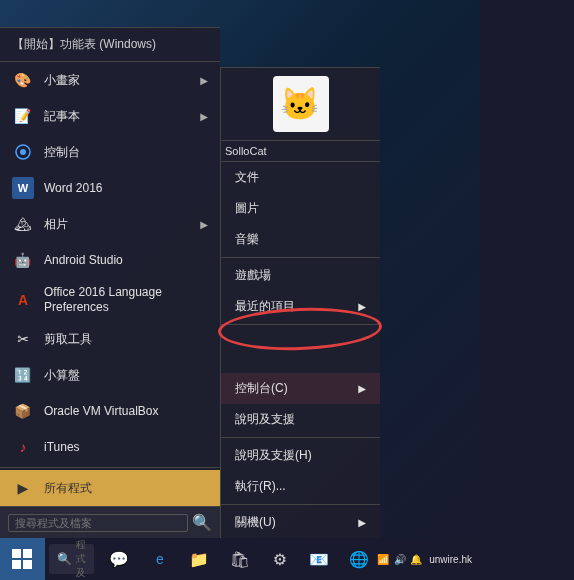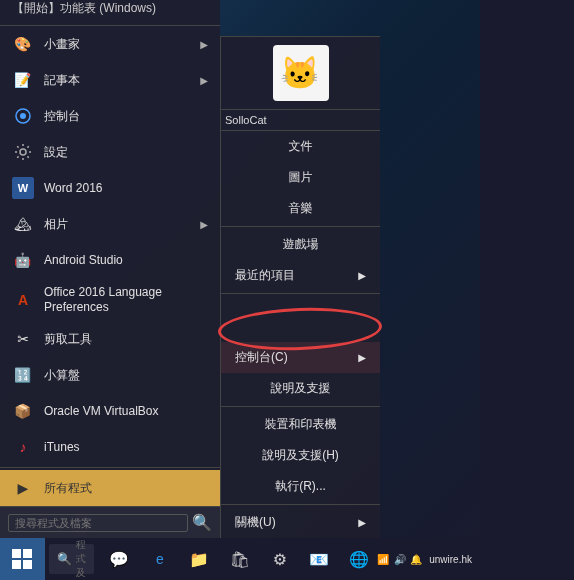--- a/index.html
+++ b/index.html
@@ -207,21 +207,20 @@
     }
 
     .submenu-item {
       display: flex;
       align-items: center;
       padding: 7px 14px;
       cursor: pointer;
       color: #e0e0e0;
       font-size: 12px;
       position: relative;
-      justify-content: center;
     }
 
     .submenu-item .arrow {
       margin-left: auto;
       font-size: 10px;
     }
 
     
     .submenu-item.circled {
       background: rgba(200,80,80,0.15);
@@ -278,29 +277,20 @@
     <div class="start-menu-item">
       <div class="item-icon" style="color:#4a9eff">
         <svg width="18" height="18" viewBox="0 0 18 18">
             <circle cx="9" cy="9" r="7" fill="none" stroke="#4a9eff" stroke-width="1.5"></circle>
             <circle cx="9" cy="9" r="3" fill="#4a9eff"></circle>
           </svg>
       </div>
       <span>控制台</span>
     </div>
 
-    <div class="start-menu-item">
-      <div class="item-icon">
-        <svg width="18" height="18" viewBox="0 0 18 18">
-            <circle cx="9" cy="9" r="3" fill="none" stroke="#aaa" stroke-width="1.5"></circle>
-            <path d="M9 1v2M9 15v2M1 9h2M15 9h2M3.2 3.2l1.4 1.4M13.4 13.4l1.4 1.4M3.2 14.8l1.4-1.4M13.4 4.6l1.4-1.4" stroke="#aaa" stroke-width="1.5"></path>
-          </svg>
-      </div>
-      <span>設定</span>
-    </div>
 
     <div class="start-menu-item">
       <div class="item-icon icon-word" style="background:#2b5797;color:white;font-size:11px;font-weight:bold;border-radius:2px;padding:1px 3px;">W</div>
       <span>Word 2016</span>
     </div>
 
     <div class="start-menu-item">
       <div class="item-icon">🏔</div>
       <span>相片</span>
       <span class="arrow">▶</span>
@@ -376,23 +366,20 @@
     </div>
     <div class="menu-divider"></div>
     <div class="submenu-item circled">
       <span>控制台(C)</span>
       <span class="arrow">▶</span>
     </div>
     <div class="submenu-item">
       <span>說明及支援</span>
     </div>
     <div class="menu-divider"></div>
-    <div class="submenu-item">
-      <span>裝置和印表機</span>
-    </div>
     <div class="submenu-item">
       <span>說明及支援(H)</span>
     </div>
     <div class="submenu-item">
       <span>執行(R)...</span>
     </div>
     <div class="menu-divider"></div>
     <div class="submenu-item">
       <span>關機(U)</span>
       <span class="arrow">▶</span>

